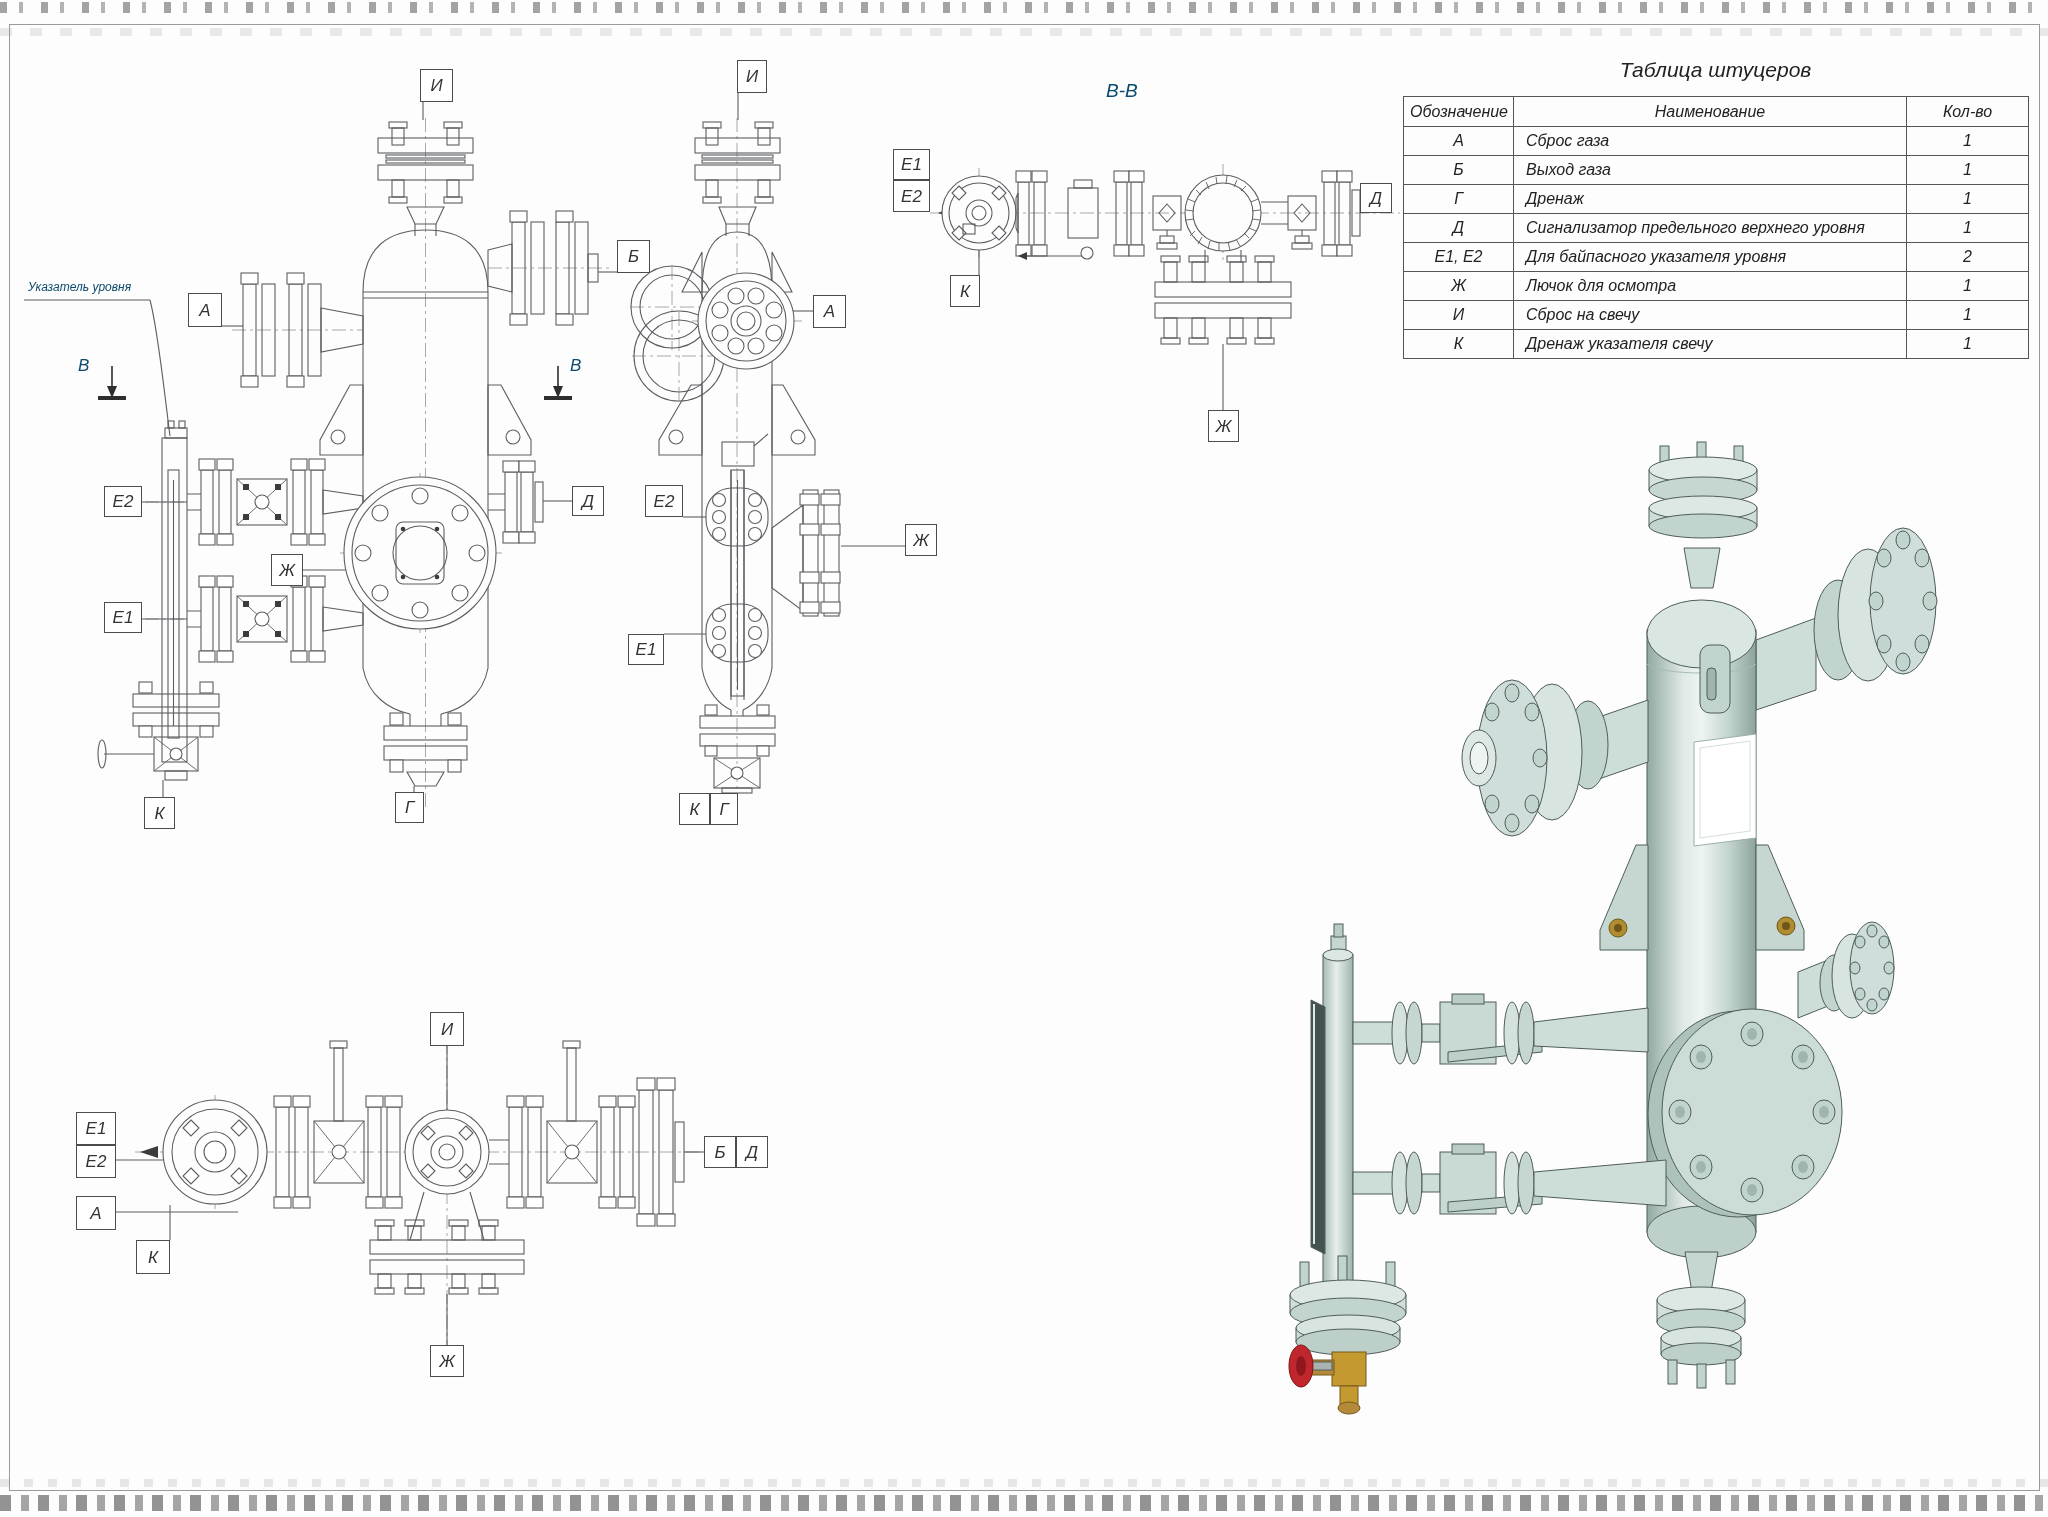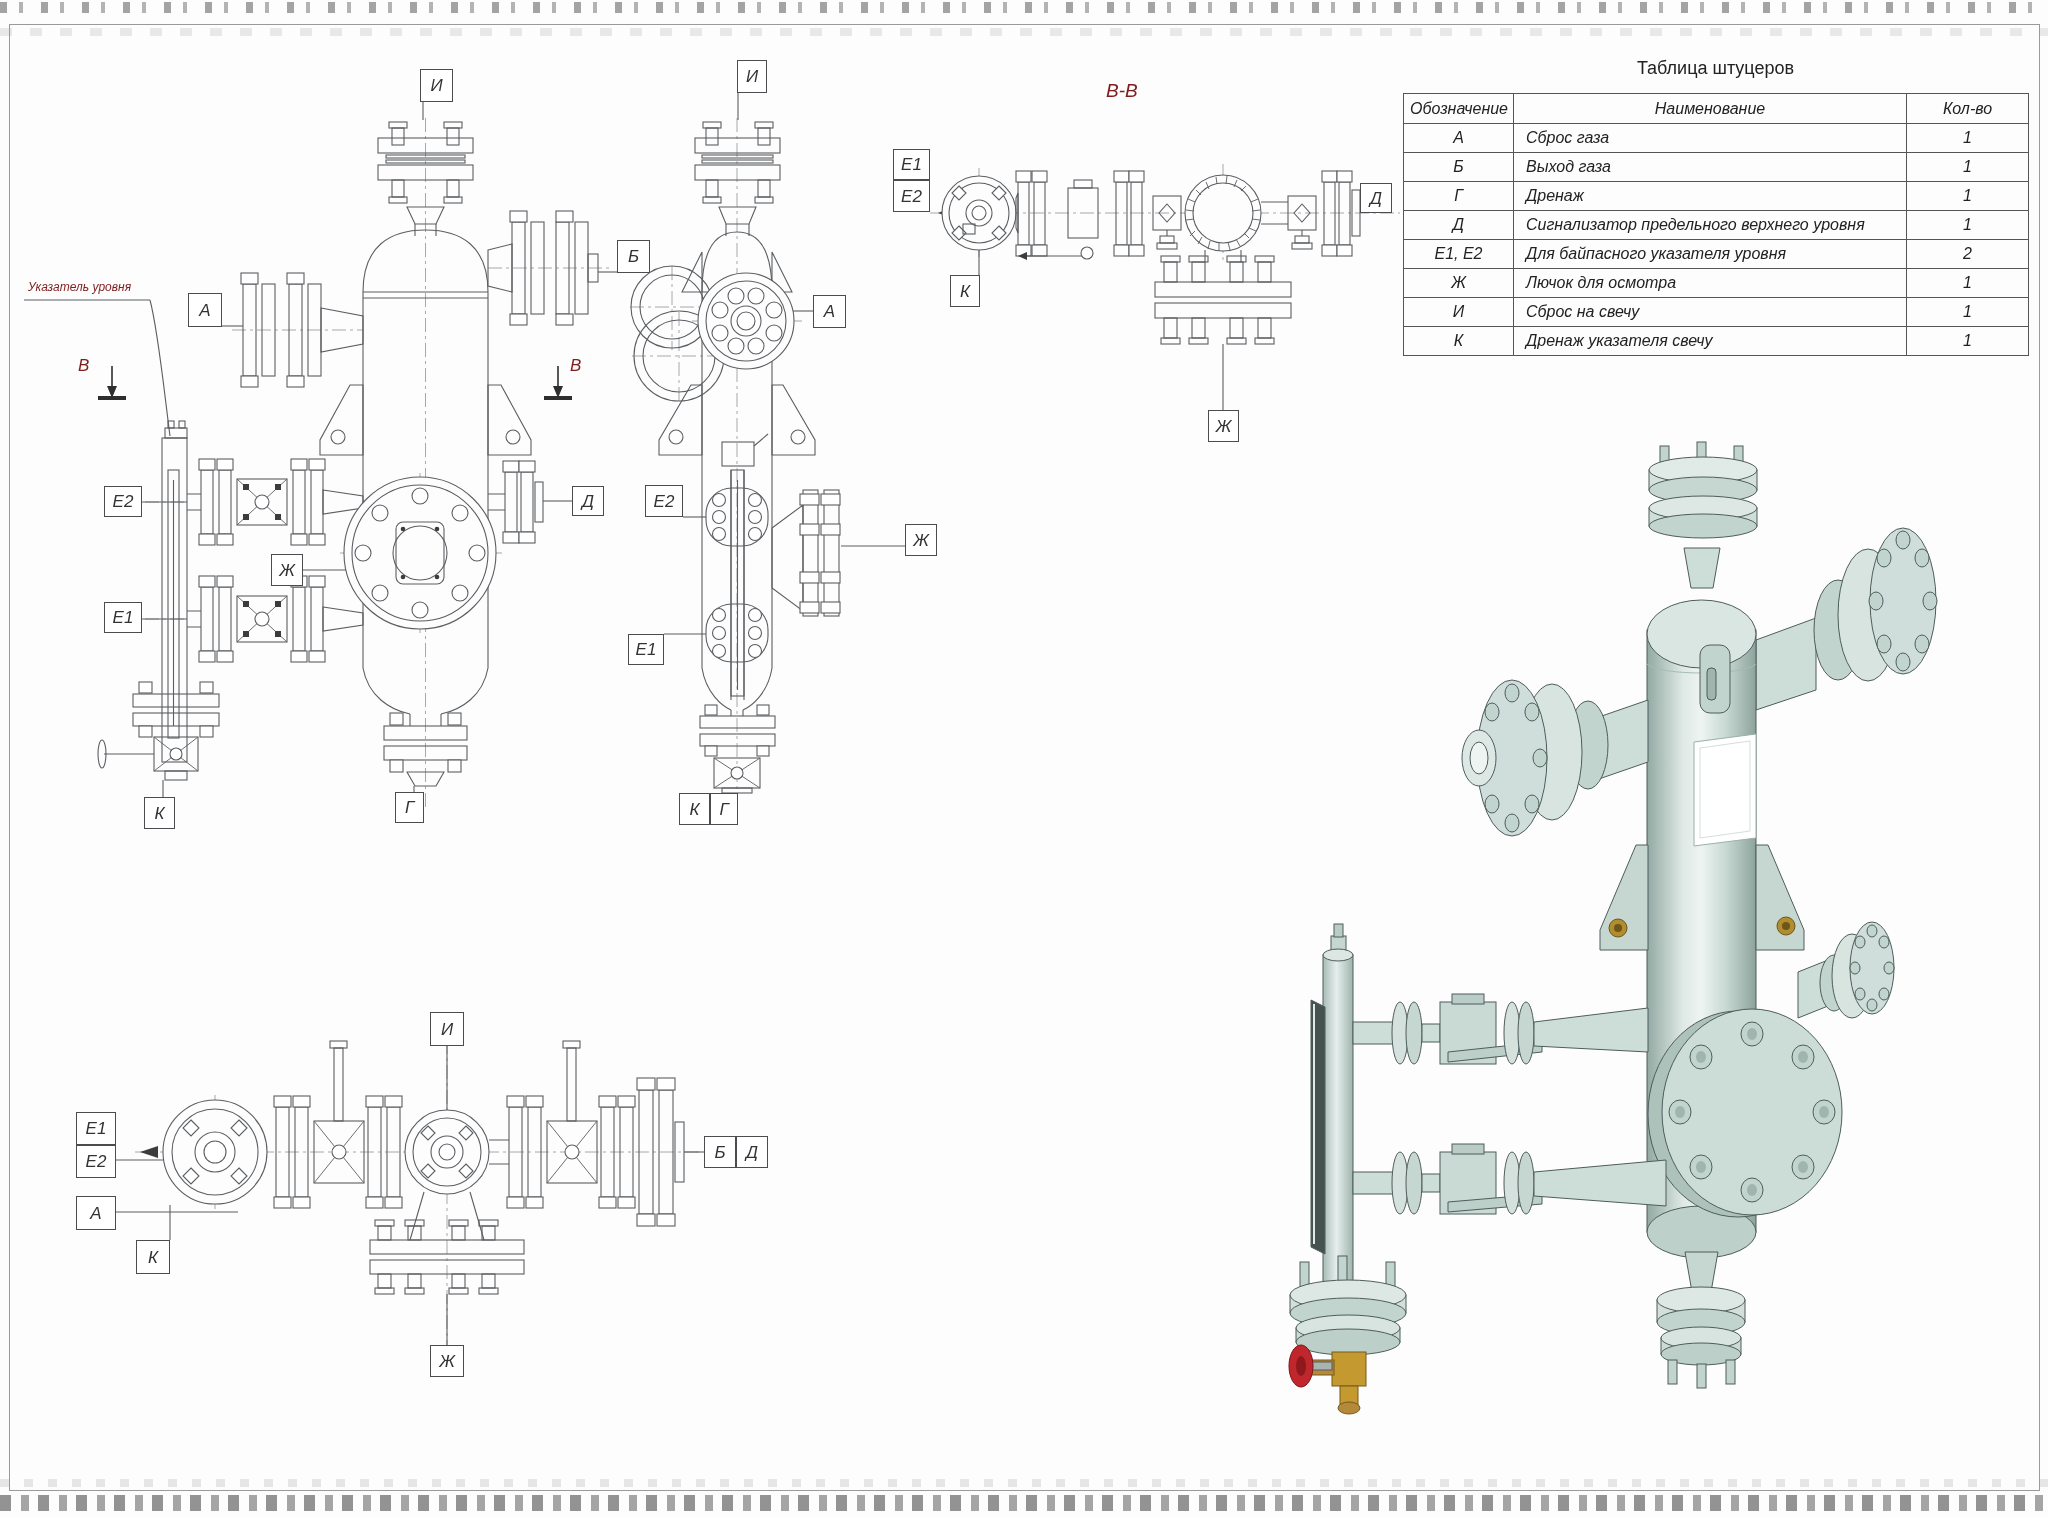--- a/index.html
+++ b/index.html
@@ -13,24 +13,24 @@
   .noise.n2{top:28px;height:8px;opacity:.18;
     background:repeating-linear-gradient(90deg,#888 0 12px,transparent 12px 30px);}
   .noise.n3{top:1479px;height:8px;opacity:.2;
     background:repeating-linear-gradient(90deg,#888 0 9px,transparent 9px 24px);}
   .noise.n4{top:1495px;height:16px;opacity:.6;
     background:repeating-linear-gradient(90deg,#4c4c4c 0 11px,transparent 11px 21px,#6a6a6a 21px 29px,transparent 29px 38px);}
   svg{position:absolute;left:0;top:0;}
   .callout{position:absolute;border:1px solid #4a4c4f;background:#fff;box-sizing:border-box;
            display:flex;align-items:center;justify-content:center;
            font-style:italic;font-size:17px;color:#333;line-height:1;}
-  .plaintext{position:absolute;font-style:italic;color:#7f1d1d;white-space:nowrap;}
+  .plaintext{position:absolute;font-style:italic;color:#0c4a6e;white-space:nowrap;}
   
   #tablewrap{position:absolute;left:1403px;top:58px;width:625px;}
-  #tbltitle{width:100%;text-align:center;font-size:18px;color:#222;margin-bottom:14px;}
+  #tbltitle{width:100%;text-align:center;font-style:italic;font-size:21px;color:#222;margin-bottom:14px;}
   table.shtab{border-collapse:collapse;width:625px;table-layout:fixed;}
   table.shtab th,table.shtab td{border:1px solid #555;font-style:italic;font-weight:normal;
         color:#222;height:29px;padding:0 6px;overflow:hidden;white-space:nowrap;box-sizing:border-box;}
   table.shtab th{height:30px;font-size:16px;text-align:center;}
   table.shtab td{font-size:16px;}
   table.shtab td.c{text-align:center;}
   table.shtab td.l{text-align:left;padding-left:12px;}
   col.c1{width:110px;} col.c2{width:393px;} col.c3{width:122px;}
 </style>
 </head>

